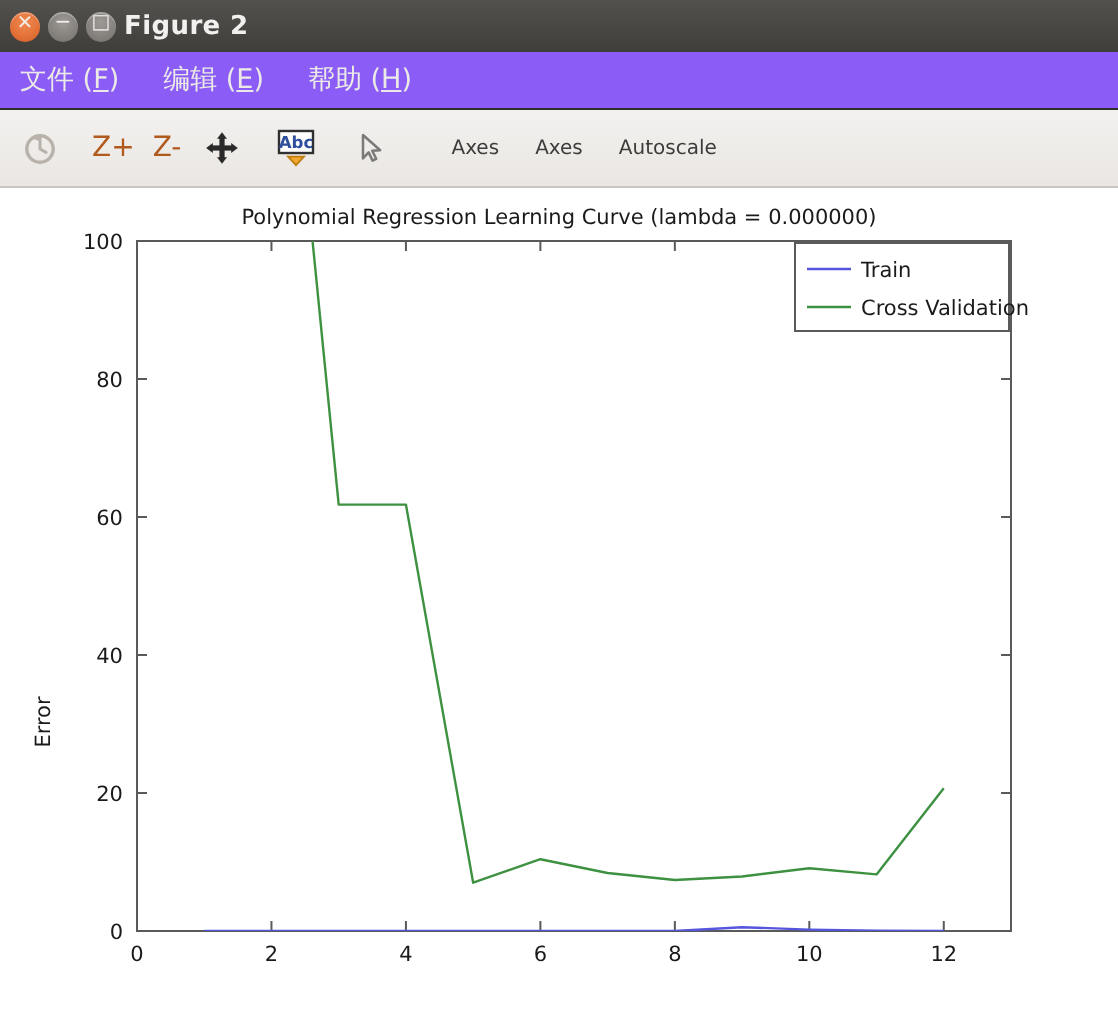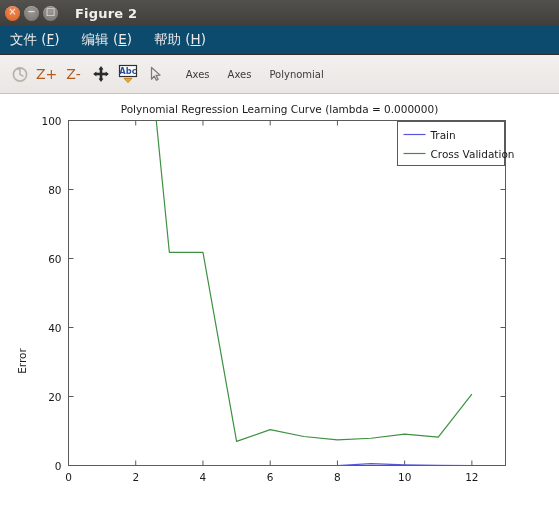--- a/index.html
+++ b/index.html
@@ -53,27 +53,26 @@
     background: radial-gradient(circle at 50% 35%, #f08a50 0%, #e4733a 55%, #cf5d26 100%);
   }
   .wbtn-min, .wbtn-max {
     background: radial-gradient(circle at 50% 35%, #9e9b96 0%, #86837e 55%, #75726d 100%);
   }
   .wbtn span { position: relative; top: -1px; }
   #window-title {
     color: #f2f0ee;
     font-size: 13px;
     font-weight: bold;
-    margin-left: 13px;
     letter-spacing: 0.2px;
   }
 
   #menubar {
     height: 28px;
-    background: #0c4a6e;
+    background: #8b5cf6;
     display: flex;
     align-items: center;
     padding-left: 10px;
     flex: 0 0 auto;
     border-bottom: 1px solid #2f2e2b;
   }
   .menu-item {
     color: #eceae7;
     font-size: 13.5px;
     margin-right: 22px;
@@ -90,21 +89,21 @@
     align-items: center;
     padding-left: 7px;
     flex: 0 0 auto;
   }
   .tb-icon {
     width: 26px;
     height: 26px;
     display: flex;
     align-items: center;
     justify-content: center;
-    margin-right: 1px;
+    margin-right: 11px;
     flex: 0 0 auto;
   }
   .tb-text {
     font-size: 14px;
     color: #b05a1e;
     margin: 0 7px 0 2px;
     font-family: "DejaVu Sans", sans-serif;
     white-space: nowrap;
   }
   .tb-label {
@@ -219,21 +218,21 @@
     <div class="tb-icon">
       <svg width="20" height="20" viewBox="0 0 20 20">
         <path d="M6.5 3.5 L6.5 15.2 L9.3 12.2 L11.3 16.3 L13.1 15.4 L11.1 11.4 L15.1 11.1 Z" fill="none" stroke="#7a7a7a" stroke-width="1.25" stroke-linejoin="round"></path>
       </svg>
     </div>
 
     <div class="tb-sep"></div>
 
     <div class="tb-label">Axes</div>
     <div class="tb-label">Axes</div>
-    <div class="tb-label">Polynomial</div>
+    <div class="tb-label">Autoscale</div>
   </div>
 
   <div id="figure">
 
     <div id="chart-title">Polynomial Regression Learning Curve (lambda = 0.000000)</div>
 
     <svg id="plot-svg" width="559" height="421" viewBox="0 0 559 421">
 
       <rect id="plot-frame" x="68.5" y="26.5" width="437" height="345" fill="#ffffff" stroke="#5a5a5a" stroke-width="1"></rect>
       <g id="ticks-group">

